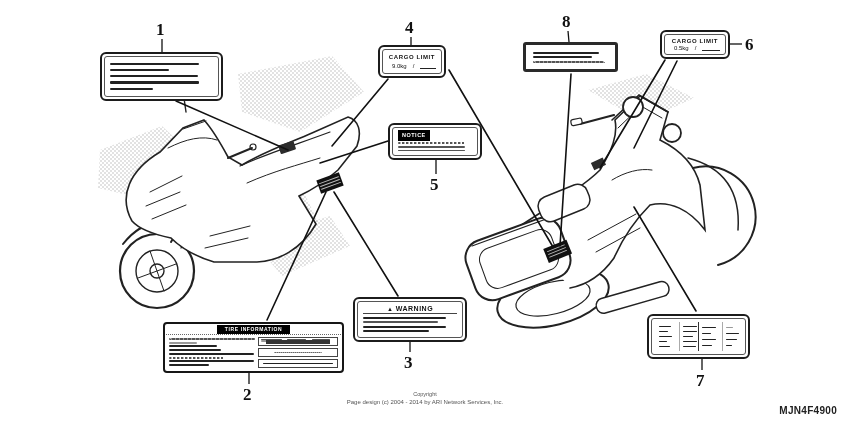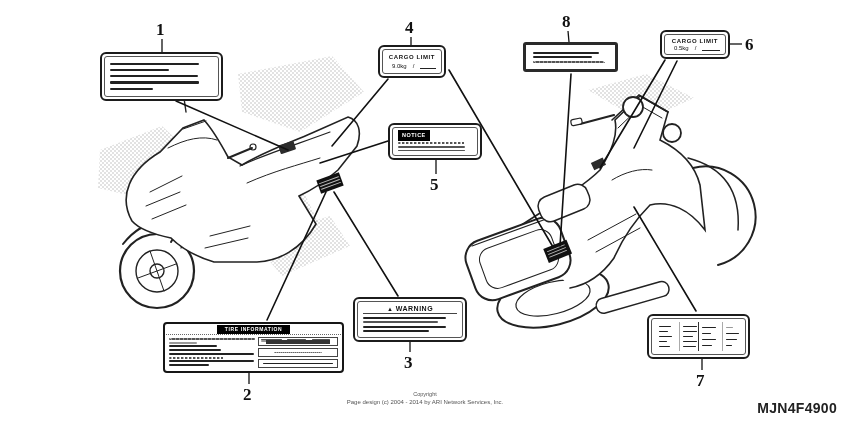--- a/index.html
+++ b/index.html
@@ -60,21 +60,21 @@
   #label-7 .inner{padding:3px 4px;}
   .l7-grid{display:flex;width:100%;height:100%;}
   .l7-half{flex:1;display:grid;grid-template-columns:1fr 1fr;gap:4px;padding:0 3px;min-height:0;}
   .l7-half.right{border-left:1.5px solid #333;}
   .l7-mini{min-height:0;}
   .l7-mini.sep{border-left:1px solid #aaa;padding-left:3px;}
 
   .footer{position:absolute;left:0;right:0;bottom:18px;text-align:center;color:#555;
           font-size:6px;line-height:1.5;}
   .footer .l1{font-size:5.5px;}
-  .diagram-code{position:absolute;right:13px;bottom:9px;font-size:14px;font-weight:700;color:#222;
+  .diagram-code{position:absolute;right:13px;bottom:9px;font-size:10px;font-weight:700;color:#222;
           letter-spacing:.3px;}
 </style>
 </head>
 <body>
 
 <div id="canvas">
 
   <svg id="art" width="850" height="425" viewBox="0 0 850 425">
     <defs>
       <pattern id="dots" width="4" height="4" patternUnits="userSpaceOnUse">

